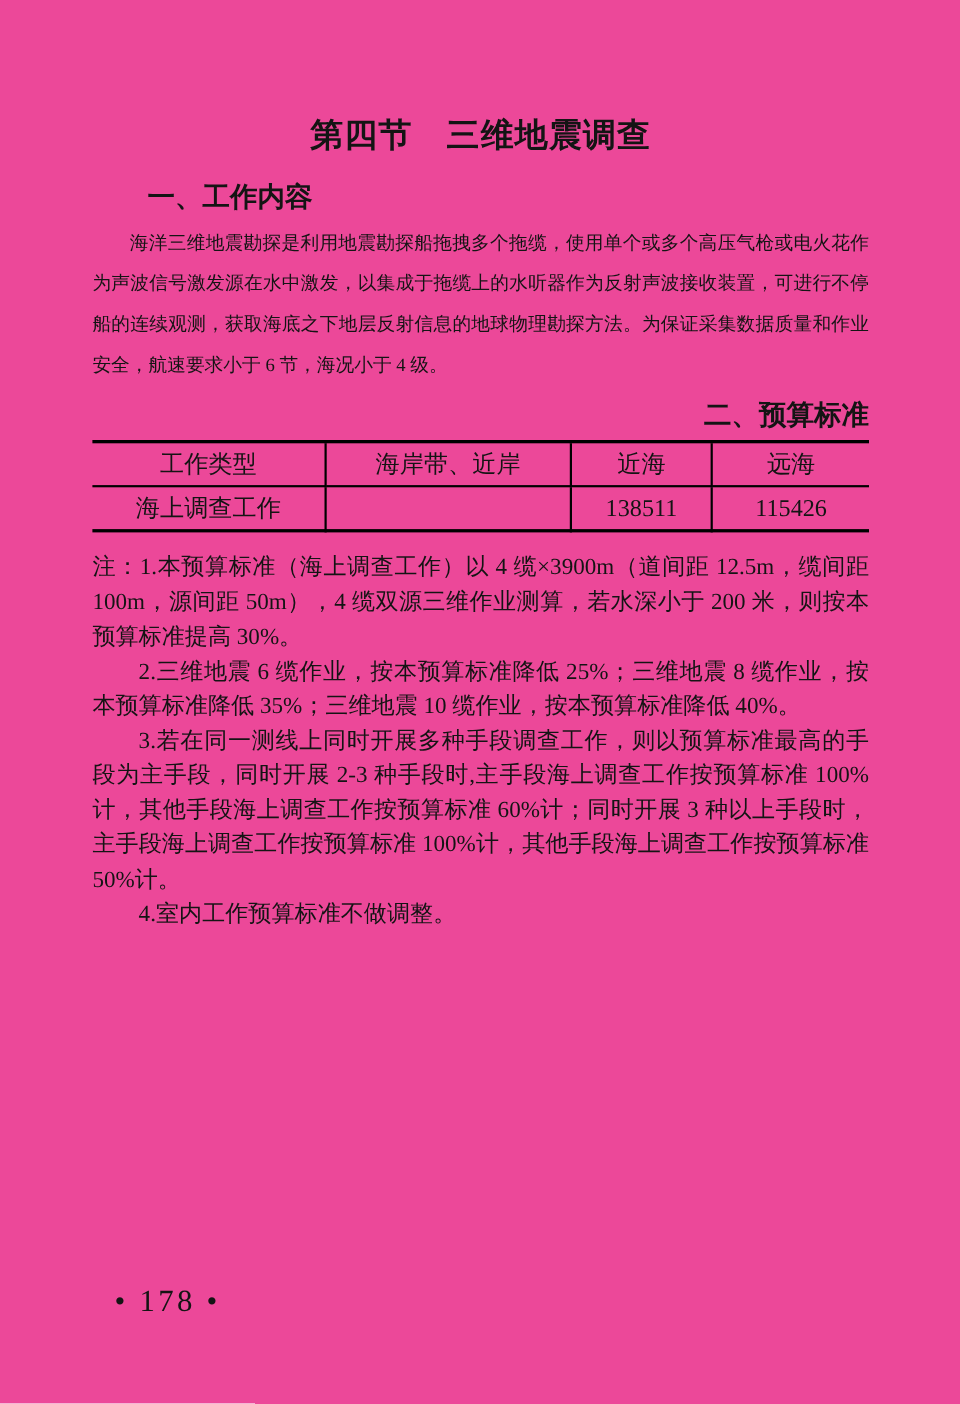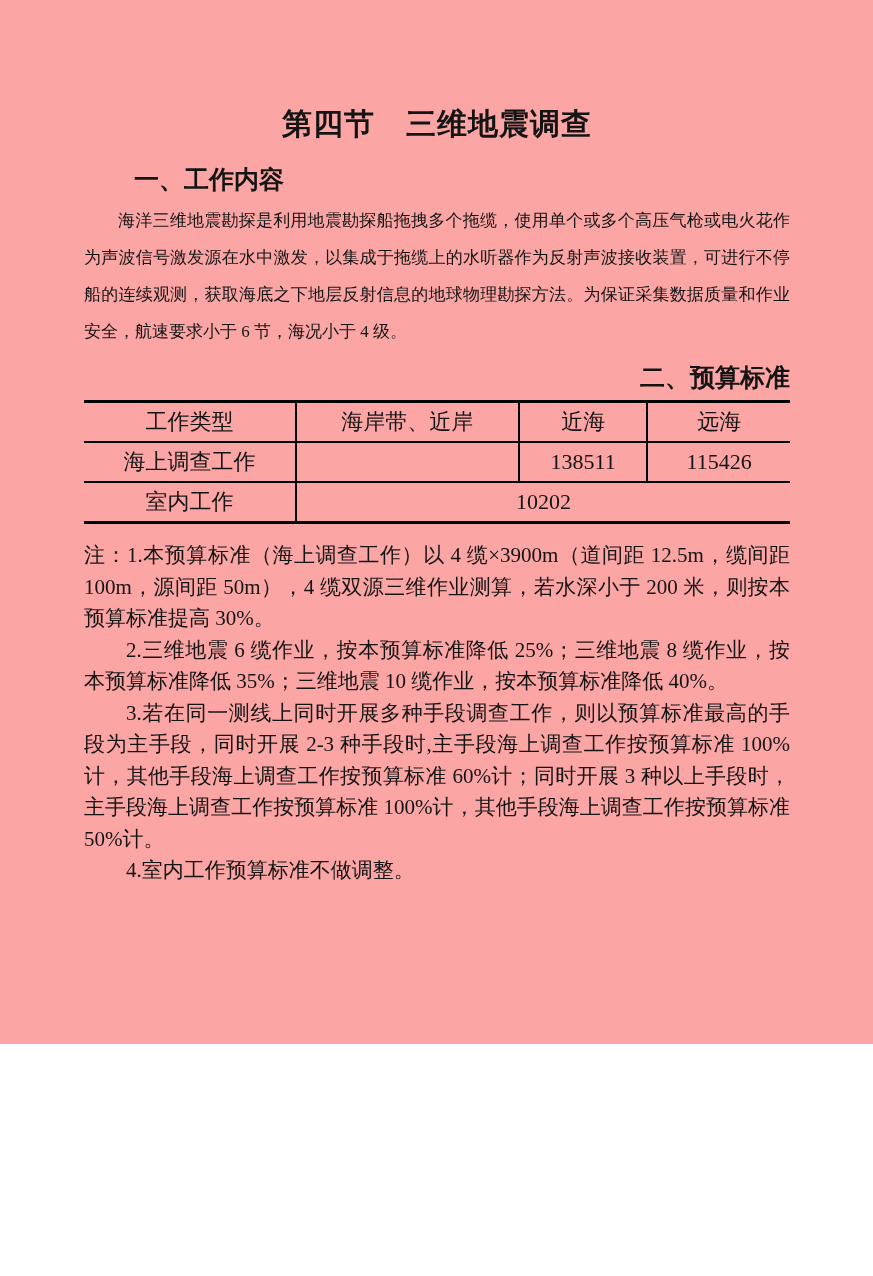--- a/index.html
+++ b/index.html
@@ -3,23 +3,23 @@
 <meta charset="utf-8">
 <style>
   html, body {
     margin: 0;
     padding: 0;
     background: #ffffff;
   }
   .page {
     position: relative;
     width: 873px;
-    height: 1044px;
+    height: 1276px;
     margin: 0 auto;
-    background: #fca5a5;
+    background: #ec4899;
     color: #141414;
     font-family: "Liberation Serif", "DejaVu Serif", serif;
     box-sizing: border-box;
     padding: 106px 83px 0 84px;
     overflow: hidden;
   }
   .title {
     font-family: "Liberation Sans", "DejaVu Sans", sans-serif;
     font-weight: 700;
     font-size: 30px;
@@ -130,24 +130,20 @@
         <th class="v-sep">海岸带、近岸</th>
         <th class="v-sep">近海</th>
         <th>远海</th>
       </tr>
       <tr>
         <td class="v-sep">海上调查工作</td>
         <td class="v-sep"></td>
         <td class="v-sep">138511</td>
         <td>115426</td>
       </tr>
-      <tr>
-        <td class="v-sep">室内工作</td>
-        <td colspan="3">10202</td>
-      </tr>
     </tbody>
   </table>
 
   <div class="notes">
     <p class="note first">注：1.本预算标准（海上调查工作）以 4 缆×3900m（道间距 12.5m，缆间距 100m，源间距 50m），4 缆双源三维作业测算，若水深小于 200 米，则按本预算标准提高 30%。</p>
     <p class="note">2.三维地震 6 缆作业，按本预算标准降低 25%；三维地震 8 缆作业，按本预算标准降低 35%；三维地震 10 缆作业，按本预算标准降低 40%。</p>
     <p class="note">3.若在同一测线上同时开展多种手段调查工作，则以预算标准最高的手段为主手段，同时开展 2-3 种手段时,主手段海上调查工作按预算标准 100%计，其他手段海上调查工作按预算标准 60%计；同时开展 3 种以上手段时，主手段海上调查工作按预算标准 100%计，其他手段海上调查工作按预算标准 50%计。</p>
     <p class="note">4.室内工作预算标准不做调整。</p>
   </div>
 

